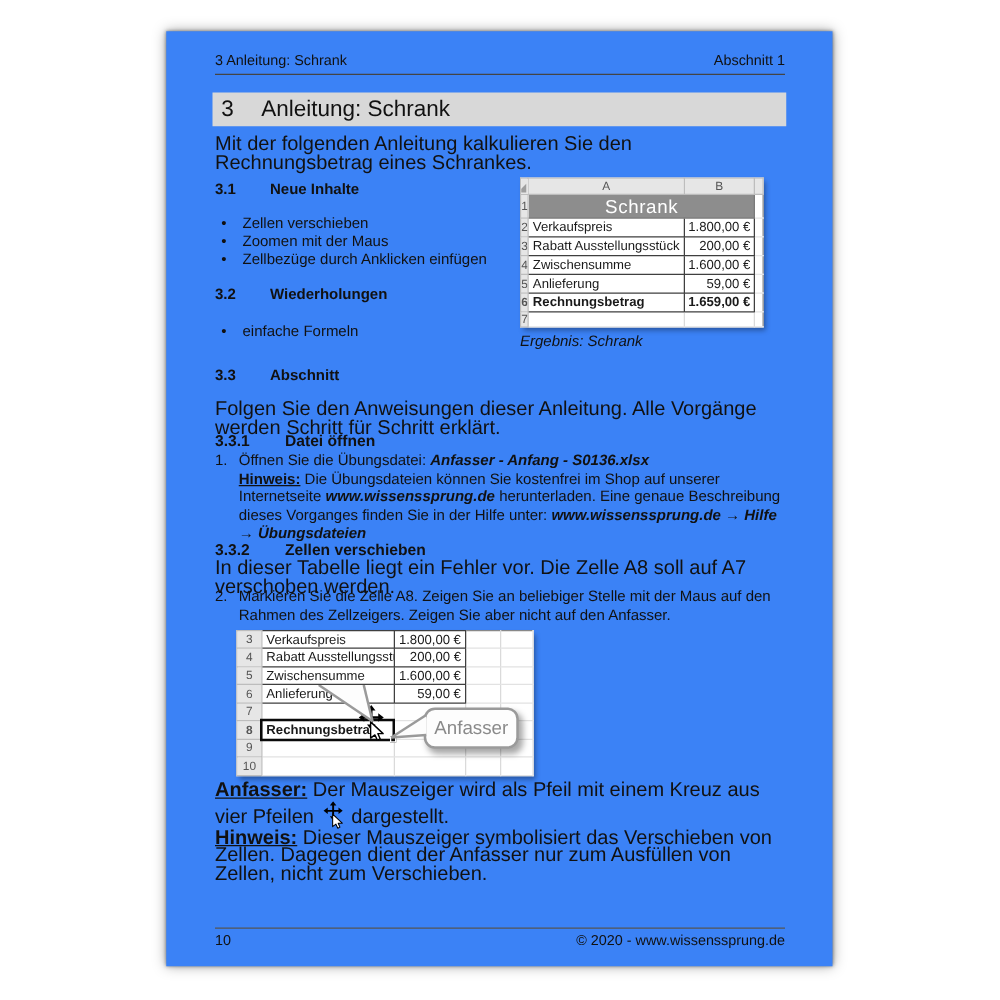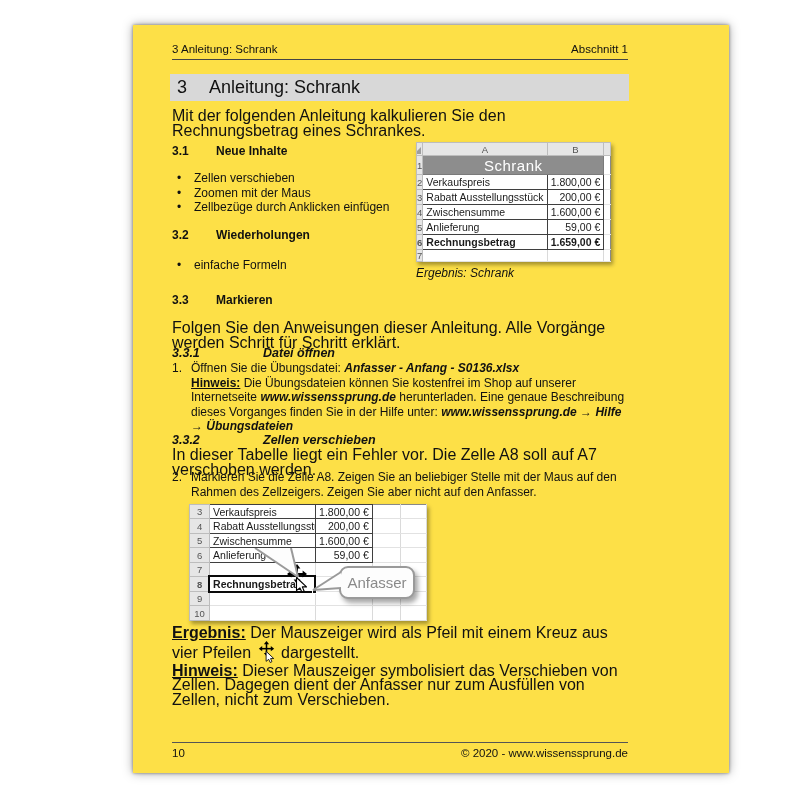--- a/index.html
+++ b/index.html
@@ -1,34 +1,34 @@
 <!DOCTYPE html>
 <html><head>
 <meta charset="utf-8">
 <style>
   html,body{margin:0;padding:0;background:#ffffff;width:800px;height:800px;
     font-family:"Liberation Sans",sans-serif;color:#111;}
   *{box-sizing:border-box;}
-  .page{position:absolute;left:133px;top:25px;width:596px;height:748px;background:#fde047;
+  .page{position:absolute;left:133px;top:25px;width:533px;height:748px;background:#3b82f6;
     box-shadow:0 0 3px rgba(0,0,0,.45),0 0 10px rgba(0,0,0,.35);}
   .abs{position:absolute;}
   
   .runhead{left:39px;top:18px;width:456px;height:17px;display:flex;justify-content:space-between;
     font-size:11.5px;border-bottom:1px solid #444;padding-bottom:2px;}
   .pagefoot{left:39px;top:717px;width:456px;border-top:1px solid #555;padding-top:4px;
     display:flex;justify-content:space-between;font-size:11.5px;}
   
   .titlebar{left:37px;top:49px;width:459px;height:27px;background:#d8d8d8;
     font-size:18px;line-height:27px;display:flex;}
   .titlebar .no{width:39px;padding-left:7px;}
   
   .body-txt{font-size:16px;line-height:14.5px;}
   .h1{font-size:12px;font-weight:bold;display:flex;}
   .h1 .no{width:44px;}
-  .h2{font-size:12.5px;font-weight:bold;font-style:italic;display:flex;gap:35px;}
+  .h2{font-size:12.5px;font-weight:bold;display:flex;}
   .h2 .no{width:56px;}
   .bullets{font-size:12px;line-height:14.5px;}
   .bullets .li{display:flex;}
   .bullets .b{width:17px;}
   .step{display:flex;font-size:12px;line-height:14.5px;}
   .step .no{width:19px;flex:none;}
   .step .content{width:437px;}
   .lbl-u{font-weight:bold;text-decoration:underline;}
   .bi{font-weight:bold;font-style:italic;}
   
@@ -165,21 +165,21 @@
         <td class="grid"></td>
         <td class="ghost"></td>
       </tr>
     </tbody>
       </table>
     <div class="caption">Ergebnis: Schrank</div>
   </div>
 
   <div class="abs h1" style="left:39px;top:268px;">
     <span class="no">3.3</span>
-    <span>Markieren</span>
+    <span>Abschnitt</span>
   </div>
   <div class="abs body-txt" style="left:39px;top:296px;width:456px;">Folgen Sie den Anweisungen dieser Anleitung. Alle Vorgänge werden Schritt für Schritt erklärt.</div>
 
   <div class="abs h2" style="left:39px;top:321px;">
     <span class="no">3.3.1</span>
     <span>Datei öffnen</span>
   </div>
   <div class="abs step" style="left:39px;top:336px;">
     <span class="no">1.</span>
     <div class="content">
@@ -290,21 +290,21 @@
       <div class="callout" style="left:150px;top:62px;width:76px;height:33px;">Anfasser</div>
       <svg class="tailsvg" style="left:122px;top:66px;" width="32" height="26" viewBox="0 0 32 26">
         <polygon points="30,2 30,18 2,20" fill="#fdfdfd"></polygon>
         <line x1="30" y1="2" x2="2" y2="20" stroke="#9a9a9a" stroke-width="2"></line>
         <line x1="30" y1="18" x2="2" y2="20" stroke="#9a9a9a" stroke-width="2"></line>
       </svg>
     </div>
   </div>
 
   <div class="abs body-txt" style="left:39px;top:601px;width:456px;">
-    <span class="lbl-u">Ergebnis:</span><span> Der Mauszeiger wird als Pfeil mit einem Kreuz aus vier Pfeilen </span><svg class="inline-icon" width="17" height="23" viewBox="0 0 22 30">
+    <span class="lbl-u">Anfasser:</span><span> Der Mauszeiger wird als Pfeil mit einem Kreuz aus vier Pfeilen </span><svg class="inline-icon" width="17" height="23" viewBox="0 0 22 30">
         <line x1="11" y1="3" x2="11" y2="17" stroke="#000" stroke-width="2"></line>
         <line x1="4" y1="10" x2="18" y2="10" stroke="#000" stroke-width="2"></line>
         <polygon points="11,0 7.6,4.4 14.4,4.4" fill="#000"></polygon>
         <polygon points="11,20 7.6,15.6 14.4,15.6" fill="#000"></polygon>
         <polygon points="1,10 5.4,6.6 5.4,13.4" fill="#000"></polygon>
         <polygon points="21,10 16.6,6.6 16.6,13.4" fill="#000"></polygon>
         <polygon points="12,13 12,26 15.4,23.4 17.4,27.6 19.6,26.5 17.8,22.4 22,22.4" transform="translate(-1.5,0.5)" fill="#fff" stroke="#000" stroke-width="1.1" stroke-linejoin="round"></polygon>
       </svg><span> dargestellt.</span><br>
     <span class="lbl-u">Hinweis:</span><span> Dieser Mauszeiger symbolisiert das Verschieben von Zellen. Dagegen dient der Anfasser nur zum Ausfüllen von Zellen, nicht zum Verschieben.</span>
   </div>

